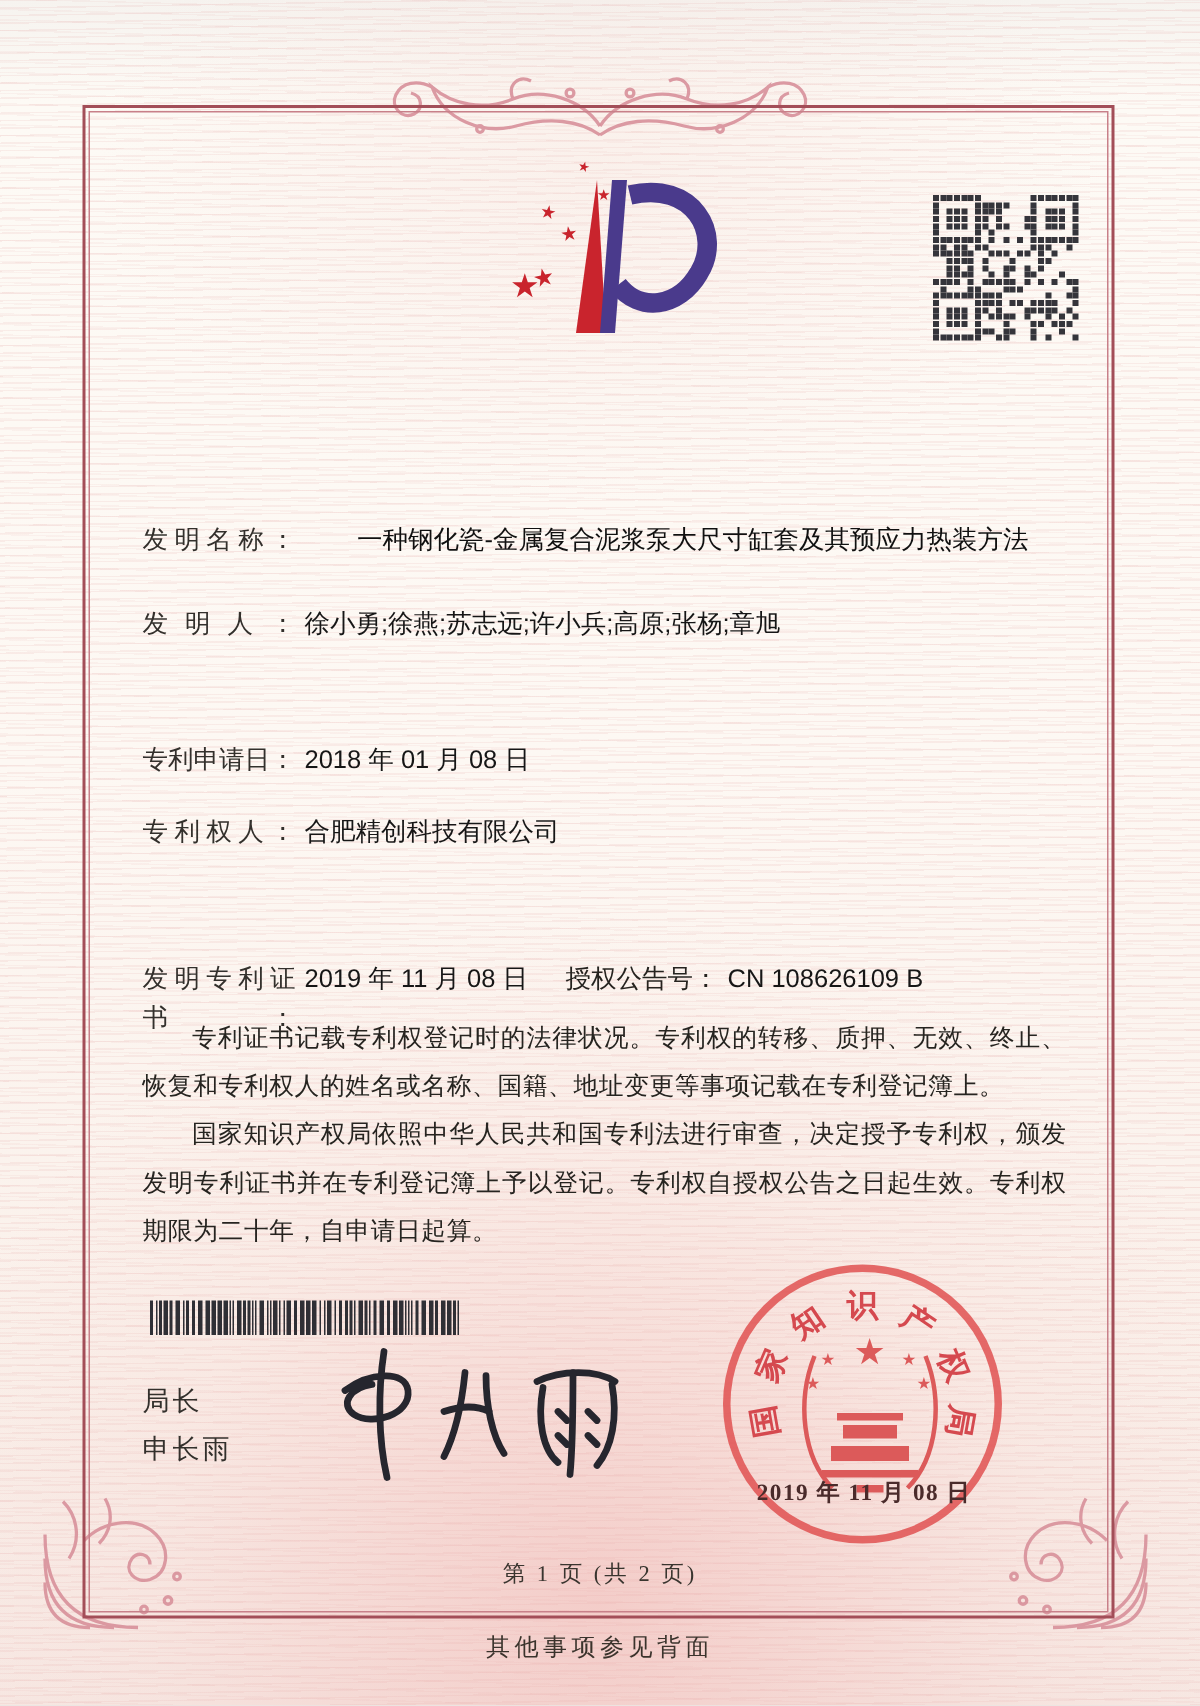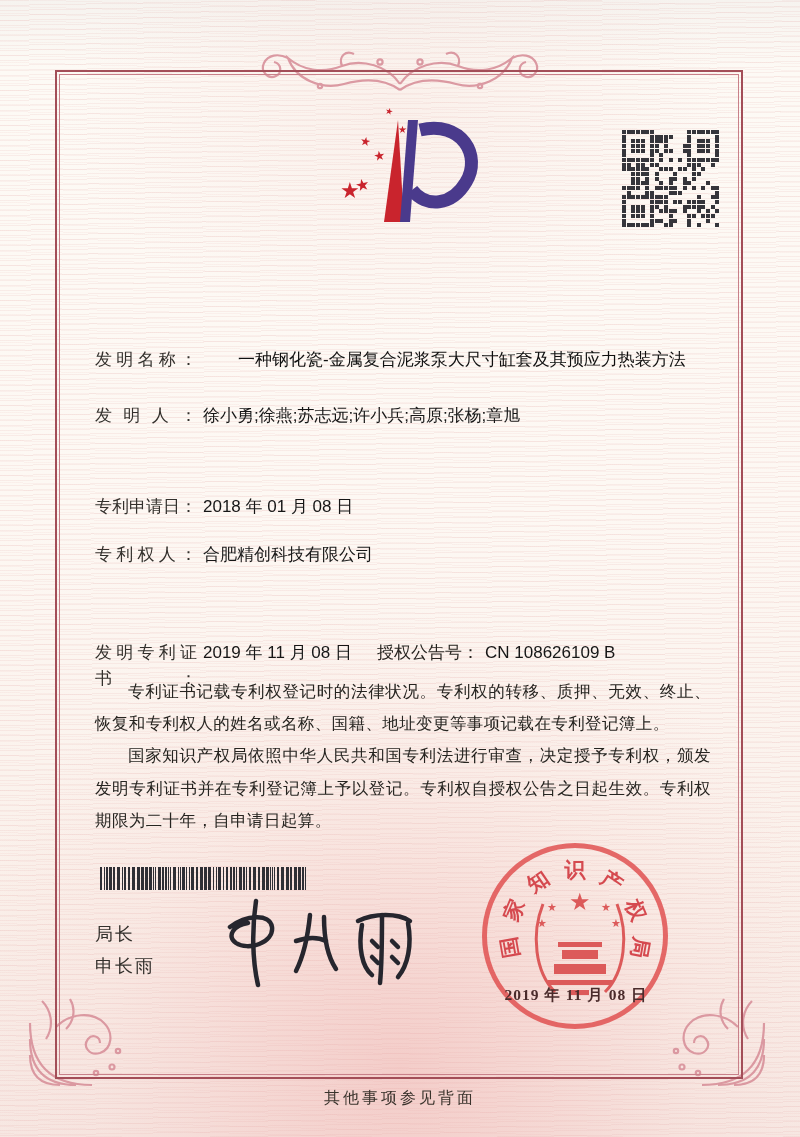--- a/index.html
+++ b/index.html
@@ -489,20 +489,21 @@
       <span class="star" style="left:70px;top:14px;font-size:11px;">★</span>
       <span class="star" style="left:80px;top:30px;font-size:11px;">★</span>
       <div class="blk" style="left:27px;top:54px;width:44px;height:5px;"></div>
       <div class="blk" style="left:31px;top:62px;width:36px;height:9px;"></div>
       <div class="blk" style="left:23px;top:76px;width:52px;height:10px;"></div>
       <div class="blk" style="left:17px;top:92px;width:64px;height:5px;"></div>
     </div>
   </div>
   <div class="z seal-date">2019 年 11 月 08 日</div>
 
+  <div class="z page-no">第 1 页 (共 2 页)</div>
   <div class="z back-note">其他事项参见背面</div>
 
   <div class="z" style="left:330px;top:116px;width:152px;height:118px;pointer-events:none;">
     <span class="logo star" style="position:absolute;left:10px;top:62px;font-size:22px;color:#c9242d;">★</span>
     <span class="logo star" style="position:absolute;left:34px;top:44px;font-size:16px;color:#c9242d;transform:rotate(-12deg);">★</span>
     <span class="logo star" style="position:absolute;left:20px;top:30px;font-size:12px;color:#c9242d;transform:rotate(10deg);">★</span>
     <span class="logo star" style="position:absolute;left:50px;top:22px;font-size:13px;color:#c9242d;transform:rotate(-8deg);">★</span>
     <span class="logo star" style="position:absolute;left:68px;top:8px;font-size:10px;color:#c9242d;">★</span>
     <span class="logo star" style="position:absolute;left:40px;top:6px;font-size:9px;color:#c9242d;transform:rotate(14deg);">★</span>
   </div>

